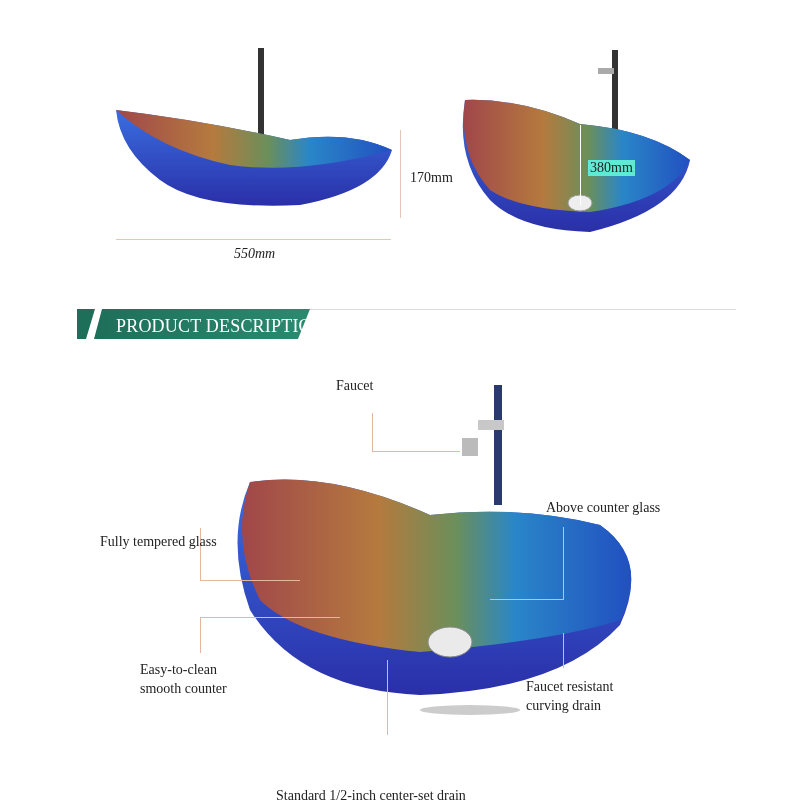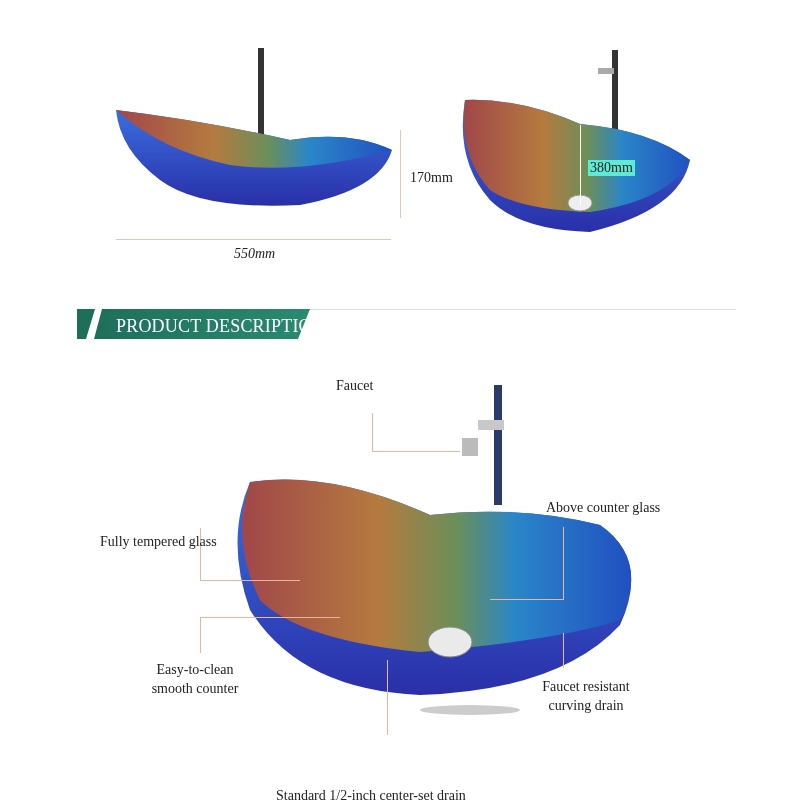--- a/index.html
+++ b/index.html
@@ -1,19 +1,19 @@
 <!DOCTYPE html>
 <html><head>
 <meta charset="utf-8">
 <style>
   html,body{margin:0;padding:0;background:#fff;}
   body{width:800px;height:800px;position:relative;overflow:hidden;font-family:"Liberation Serif","DejaVu Serif",serif;color:#222;}
   .abs{position:absolute;}
   .lbl{position:absolute;font-size:14px;color:#222;white-space:nowrap;}
-  .lbl.c{text-align:center;line-height:19px;}
+  .lbl.c{line-height:19px;}
   .dim{position:absolute;background:#e8c6b4;}
   .lead{position:absolute;background:#e6b79c;}
   .banner-line{position:absolute;left:300px;top:309px;width:436px;height:1px;background:#dcdcdc;}
   .banner{position:absolute;left:94px;top:309px;width:216px;height:30px;background:linear-gradient(90deg,#1e6f5a,#2a8a6f);clip-path:polygon(8px 0,100% 0,calc(100% - 12px) 100%,0 100%);}
   .banner-left{position:absolute;left:77px;top:309px;width:18px;height:30px;background:#1e6f5a;clip-path:polygon(0 0,100% 0,50% 100%,0 100%);}
   .banner-text{position:absolute;left:116px;top:316px;color:#fff;font-size:18px;letter-spacing:0.2px;}
 </style>
 </head>
 <body>
 

